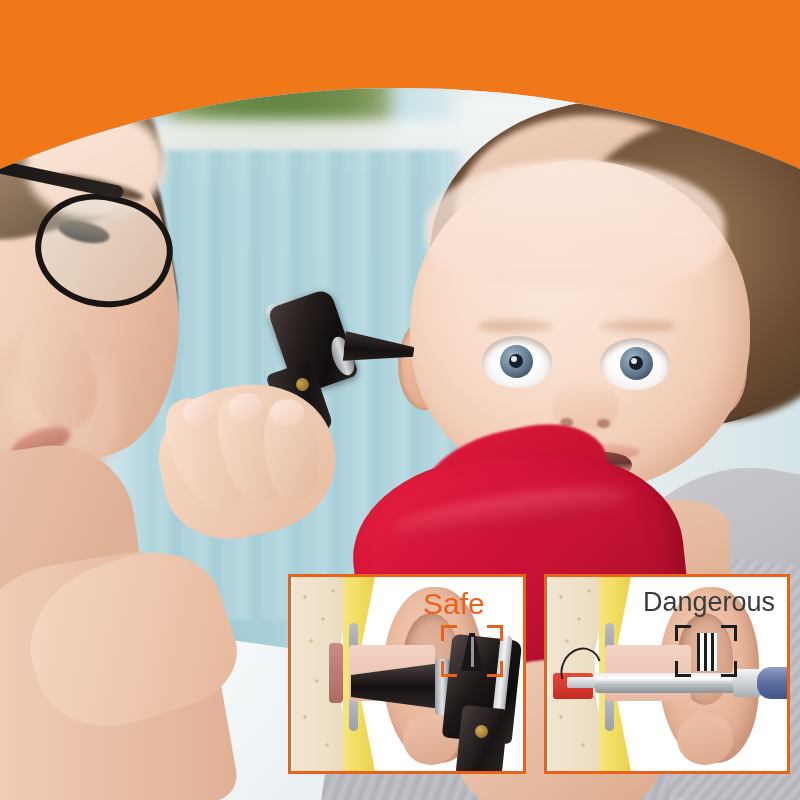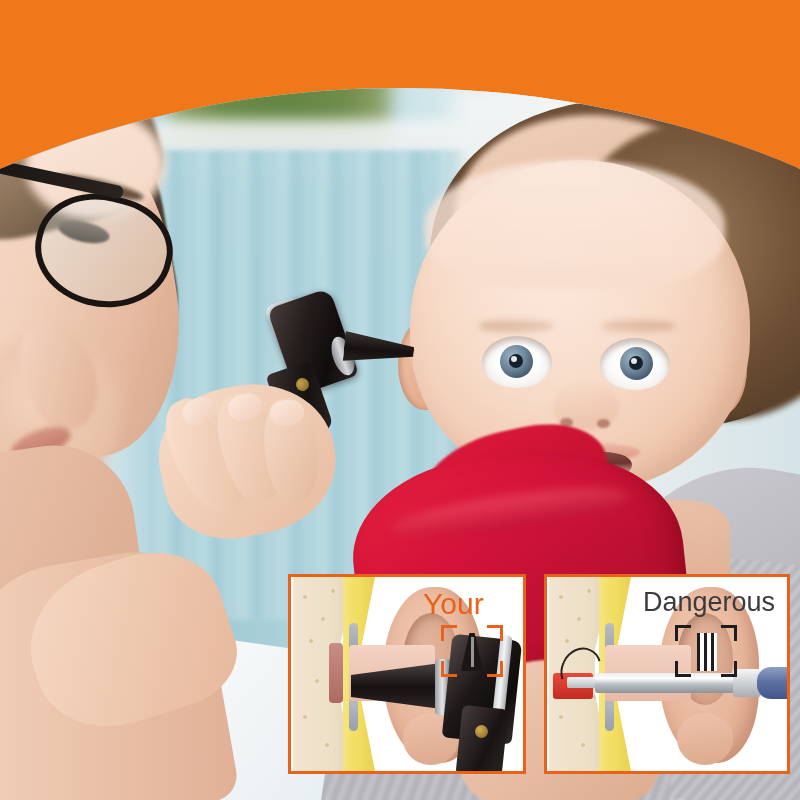--- a/index.html
+++ b/index.html
@@ -402,21 +402,21 @@
         <div class="an-ear-lobe"></div>
         <div class="an-canal"></div>
         <div class="an-drum"></div>
         <div class="tool-cone"></div>
         <div class="tool-ring"></div>
         <div class="tool-head"></div>
         <div class="tool-silver"></div>
         <div class="tool-handle"></div>
         <div class="tool-screw"></div>
       </div>
-      <div class="lbl lbl-safe">Your</div>
+      <div class="lbl lbl-safe">Safe</div>
       <div class="icon-frame safe">
         <span class="crn tl"></span>
         <span class="crn tr"></span>
         <span class="crn bl"></span>
         <span class="crn br"></span>
         <span class="ico-cone"></span>
         <span class="ico-cone-hl"></span>
       </div>
     </div>
 

